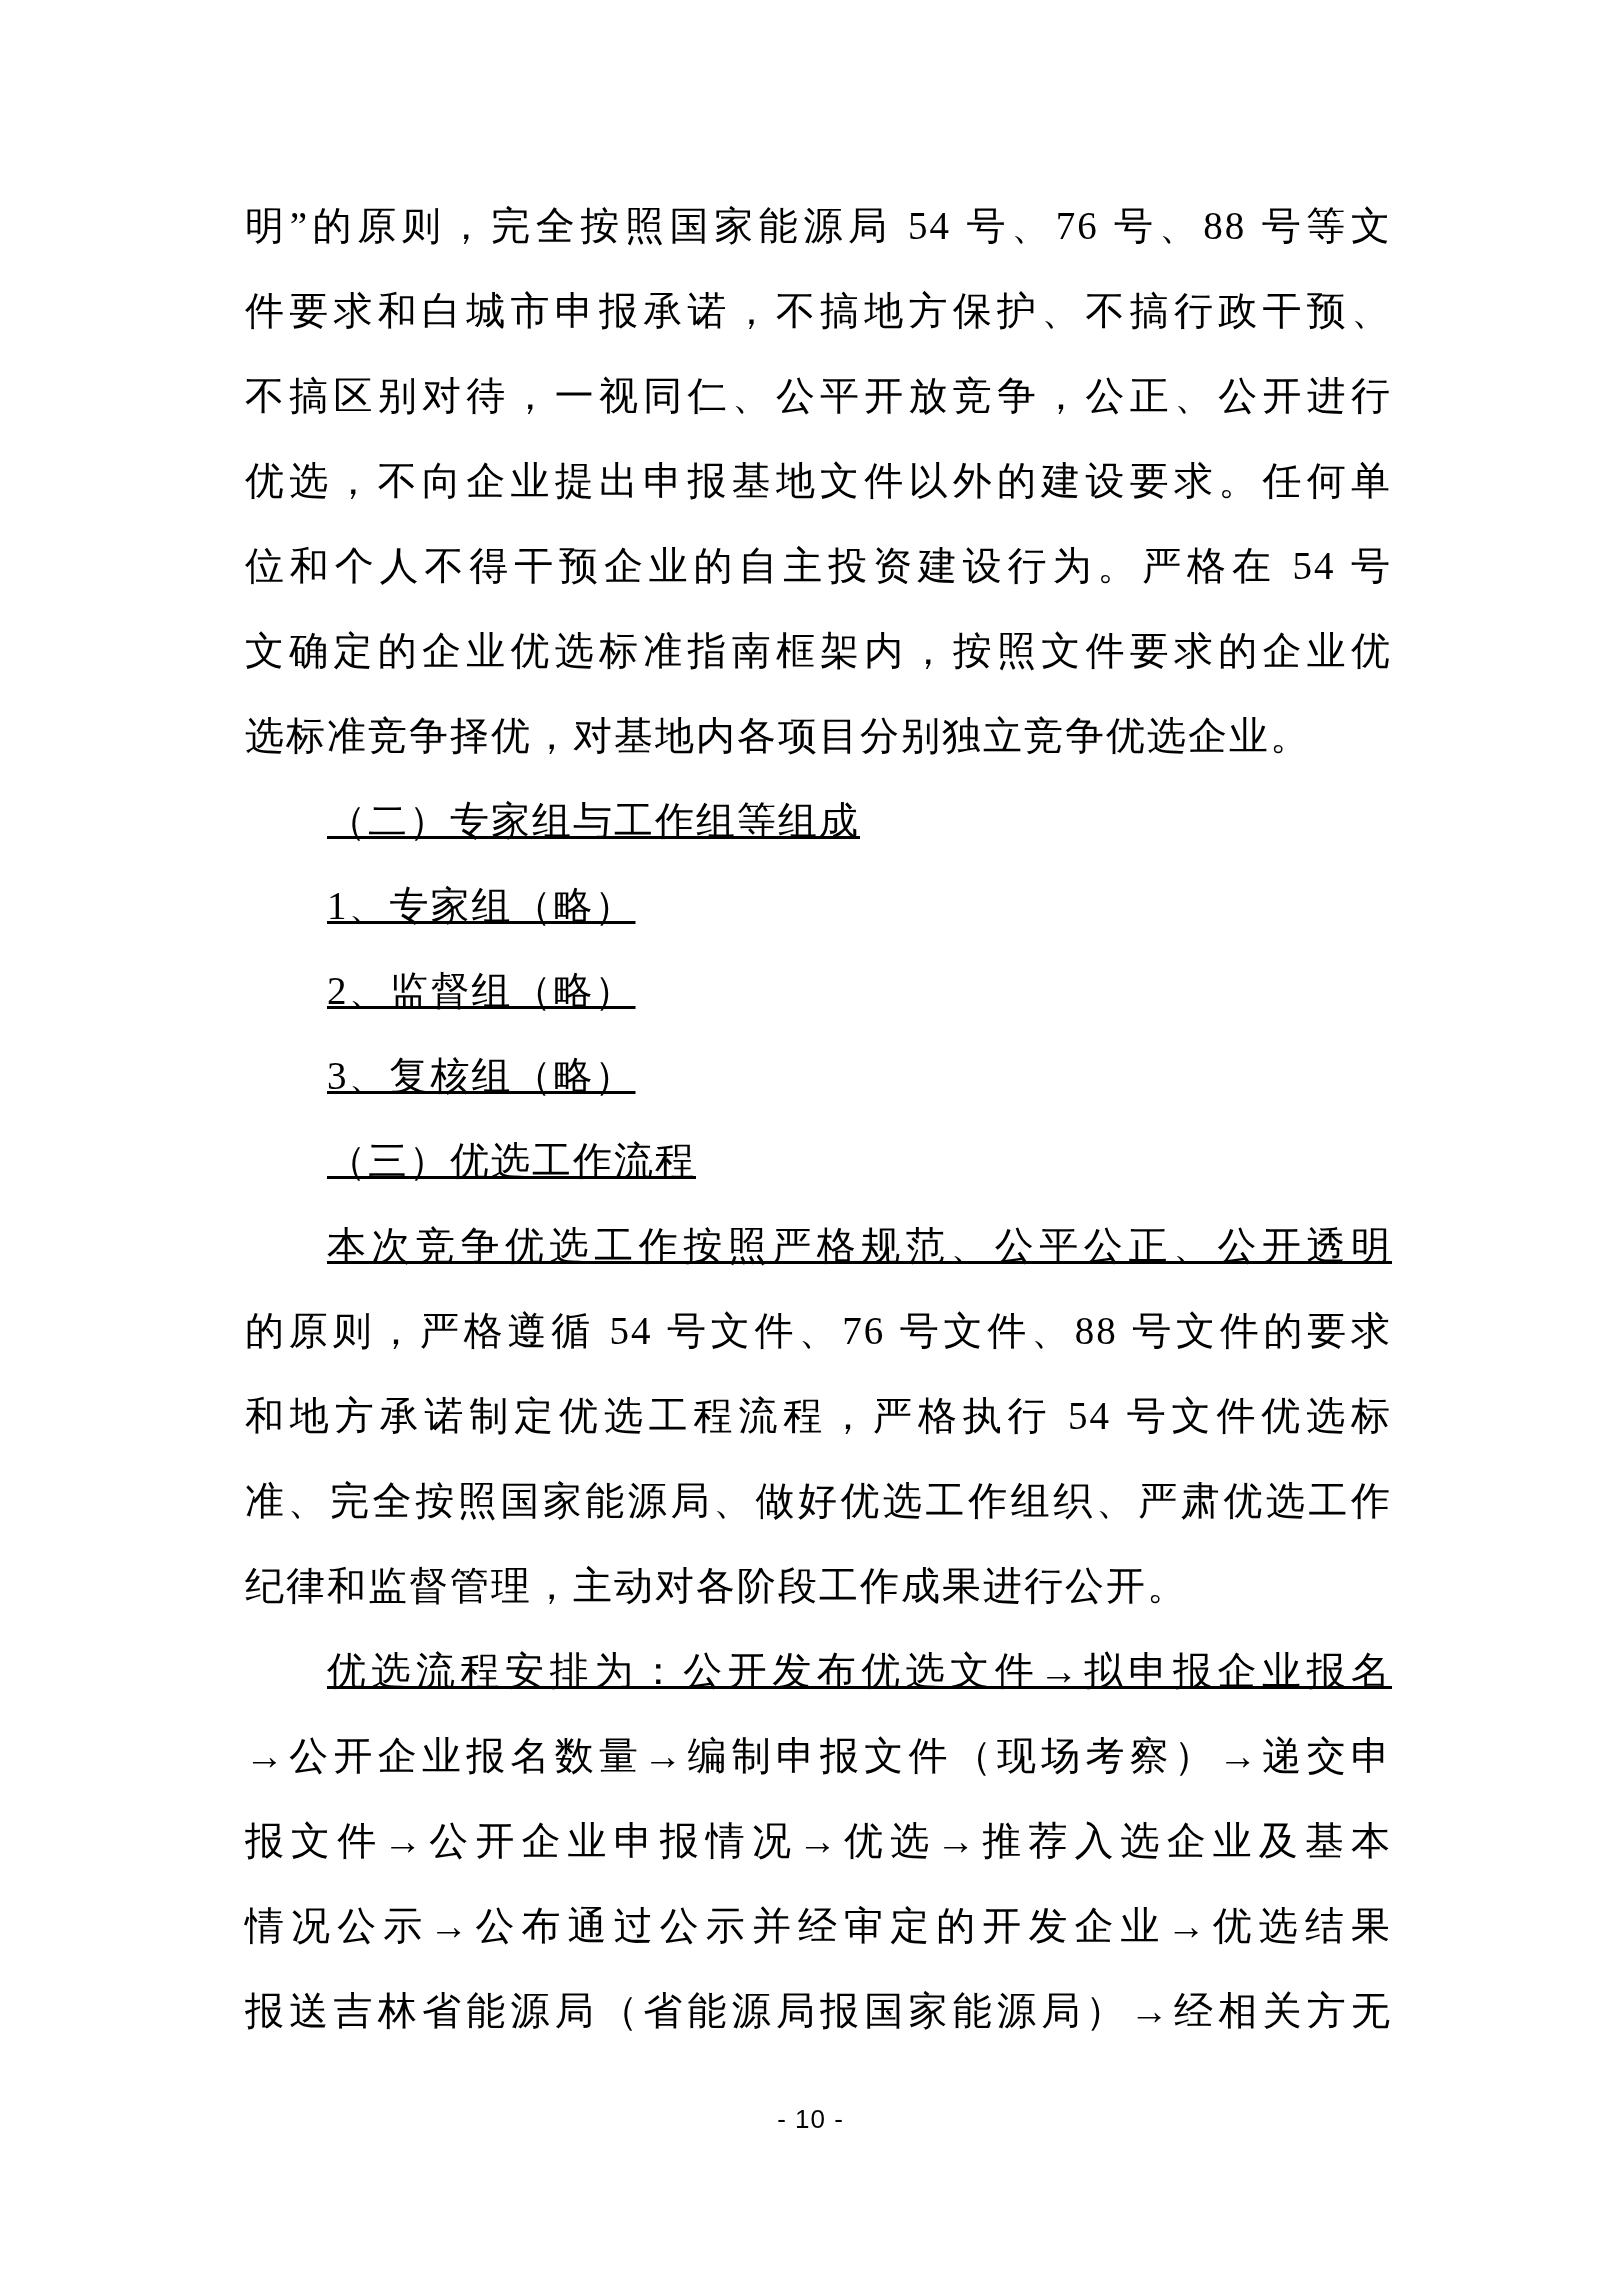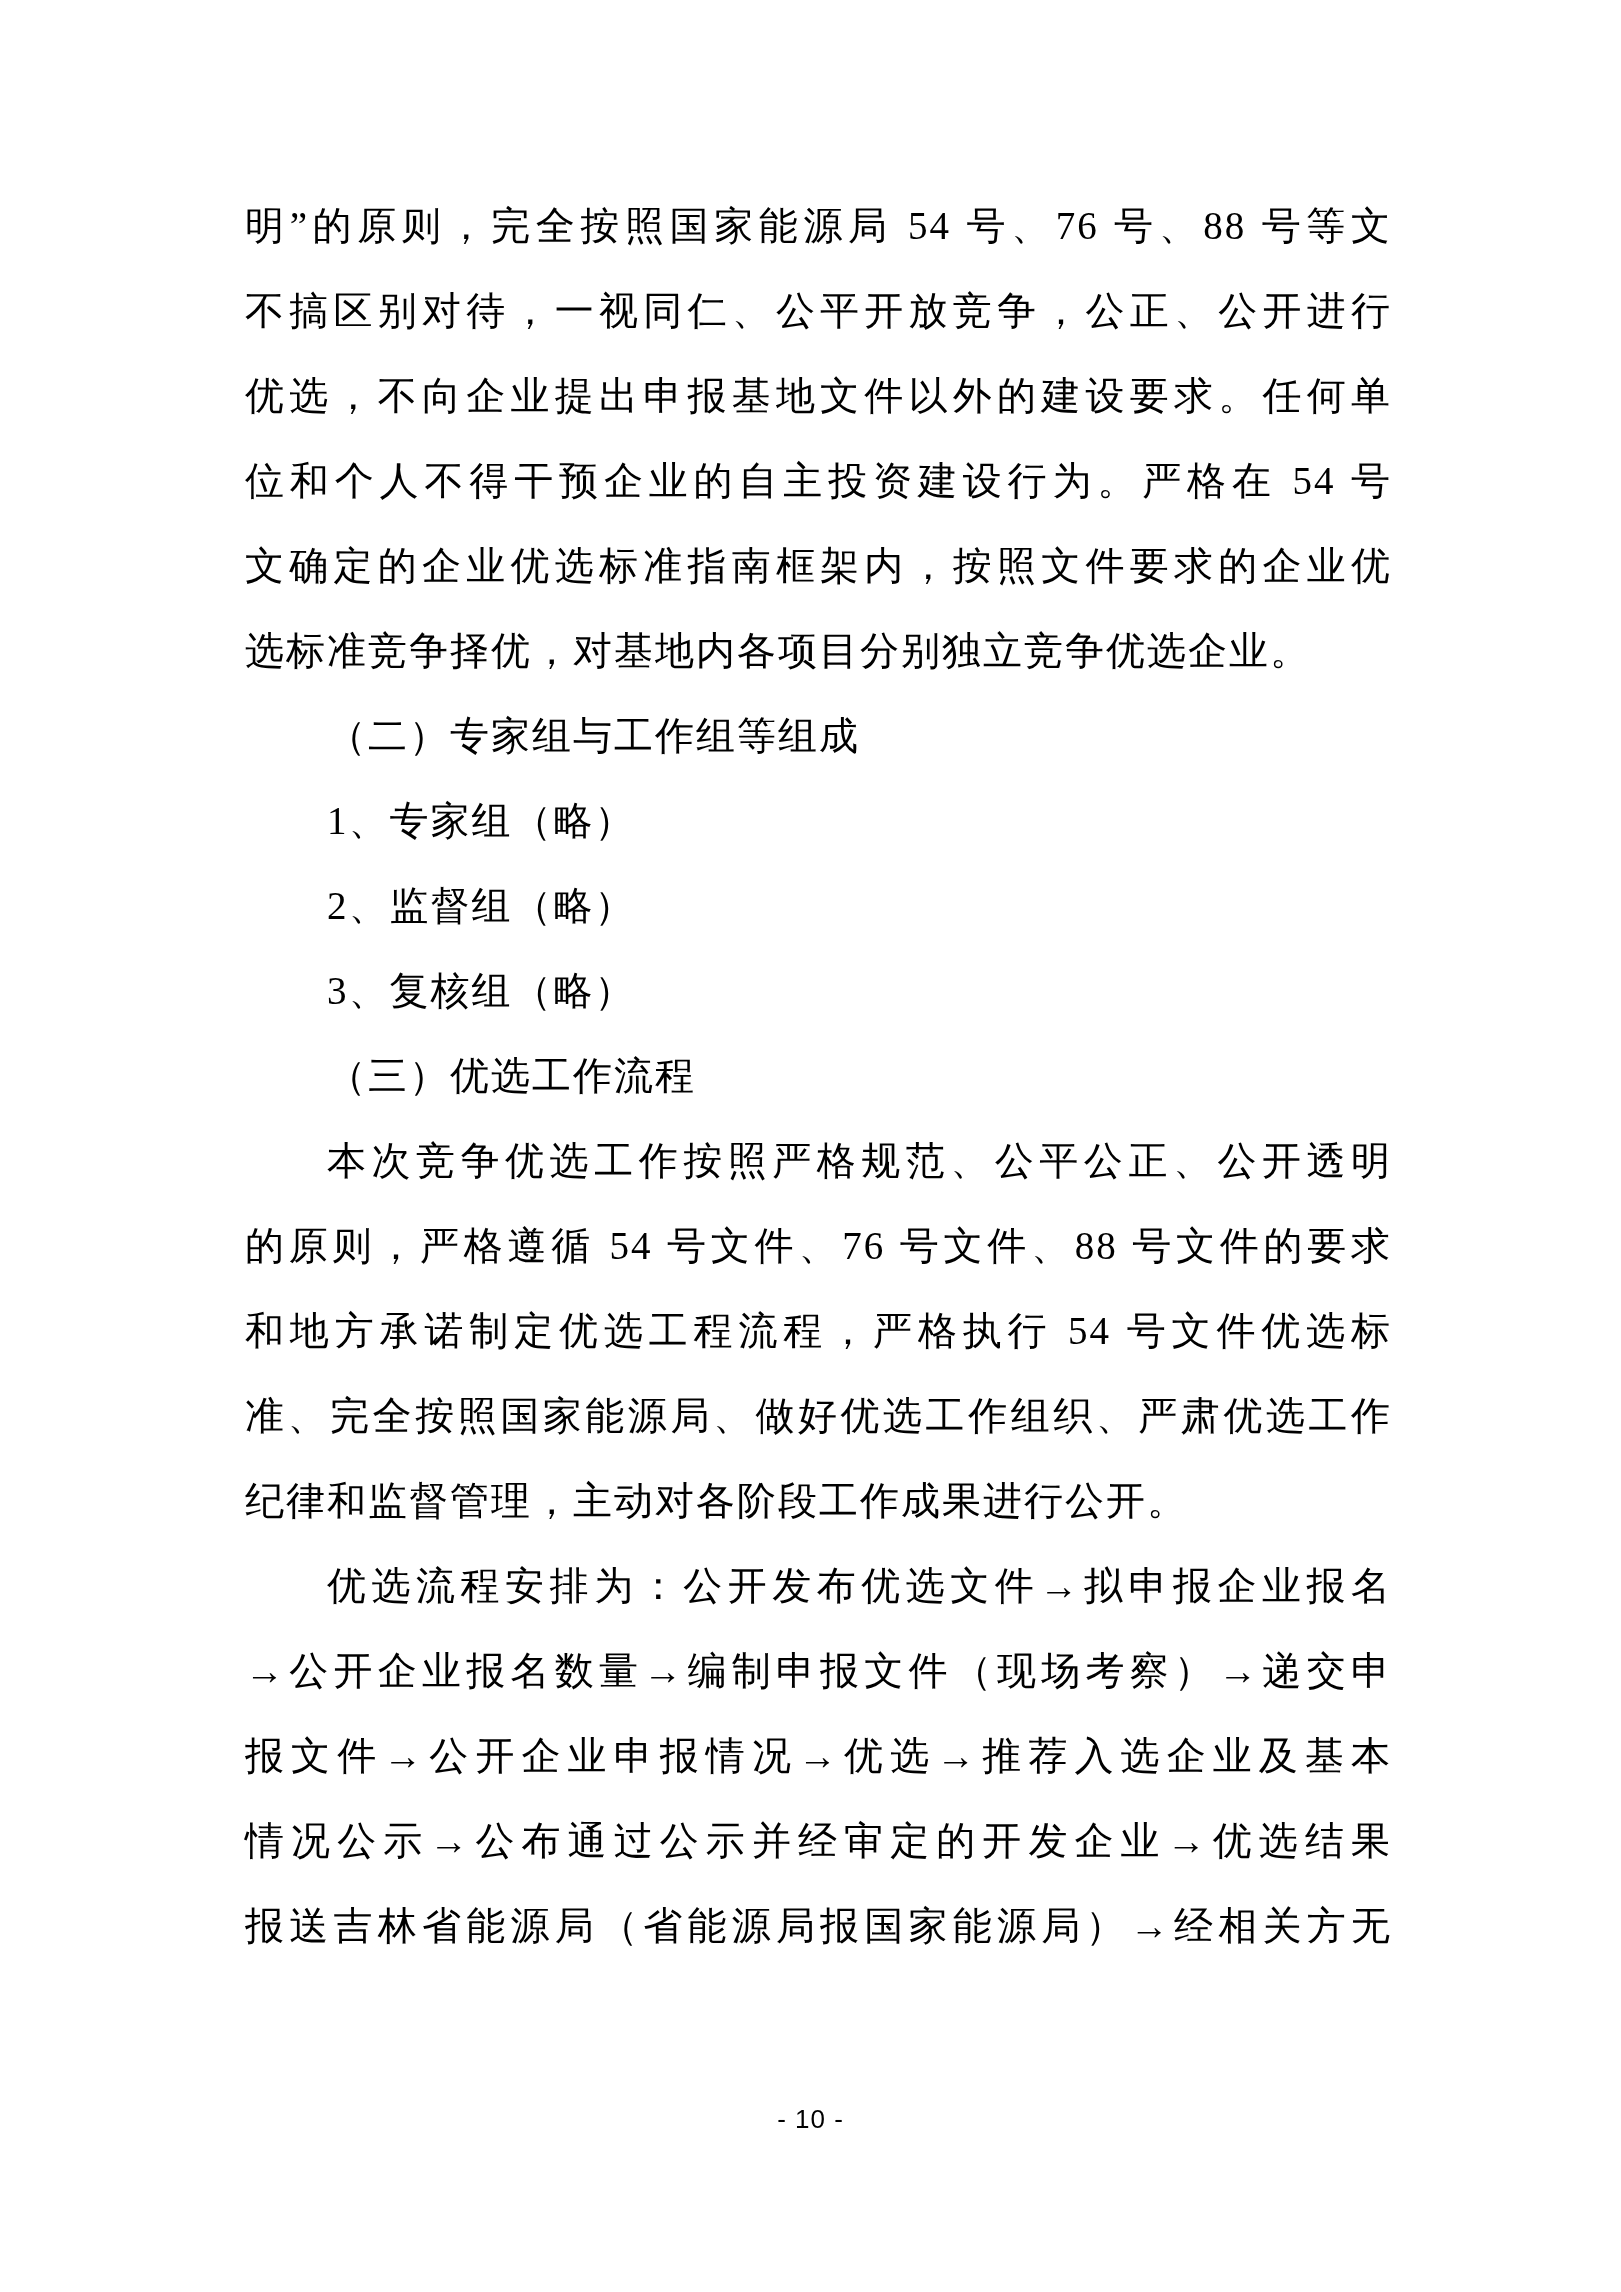--- a/index.html
+++ b/index.html
@@ -33,20 +33,21 @@
     overflow: visible;
   }
   
   .line.full {
     text-align: justify;
     text-align-last: justify;
   }
   
   .line.indent {
     text-indent: 82px;
+    text-decoration: underline;
   }
   .page-number {
     position: absolute;
     left: 0;
     top: 2098px;
     width: 1621px;
     height: 43px;
     line-height: 43px;
     text-align: center;
     font-size: 26px;
@@ -54,20 +55,21 @@
     font-family: "Liberation Sans", "DejaVu Sans", sans-serif;
     color: #000000;
   }
 </style>
 </head>
 <body>
 
 <div class="page">
   <div class="body-text">
     <div class="line full">明”的原则，完全按照国家能源局 54 号、76 号、88 号等文</div>
+    <div class="line full">件要求和白城市申报承诺，不搞地方保护、不搞行政干预、</div>
     <div class="line full">不搞区别对待，一视同仁、公平开放竞争，公正、公开进行</div>
     <div class="line full">优选，不向企业提出申报基地文件以外的建设要求。任何单</div>
     <div class="line full">位和个人不得干预企业的自主投资建设行为。严格在 54 号</div>
     <div class="line full">文确定的企业优选标准指南框架内，按照文件要求的企业优</div>
     <div class="line">选标准竞争择优，对基地内各项目分别独立竞争优选企业。</div>
     <div class="line indent">（二）专家组与工作组等组成</div>
     <div class="line indent">1、专家组（略）</div>
     <div class="line indent">2、监督组（略）</div>
     <div class="line indent">3、复核组（略）</div>
     <div class="line indent">（三）优选工作流程</div>

